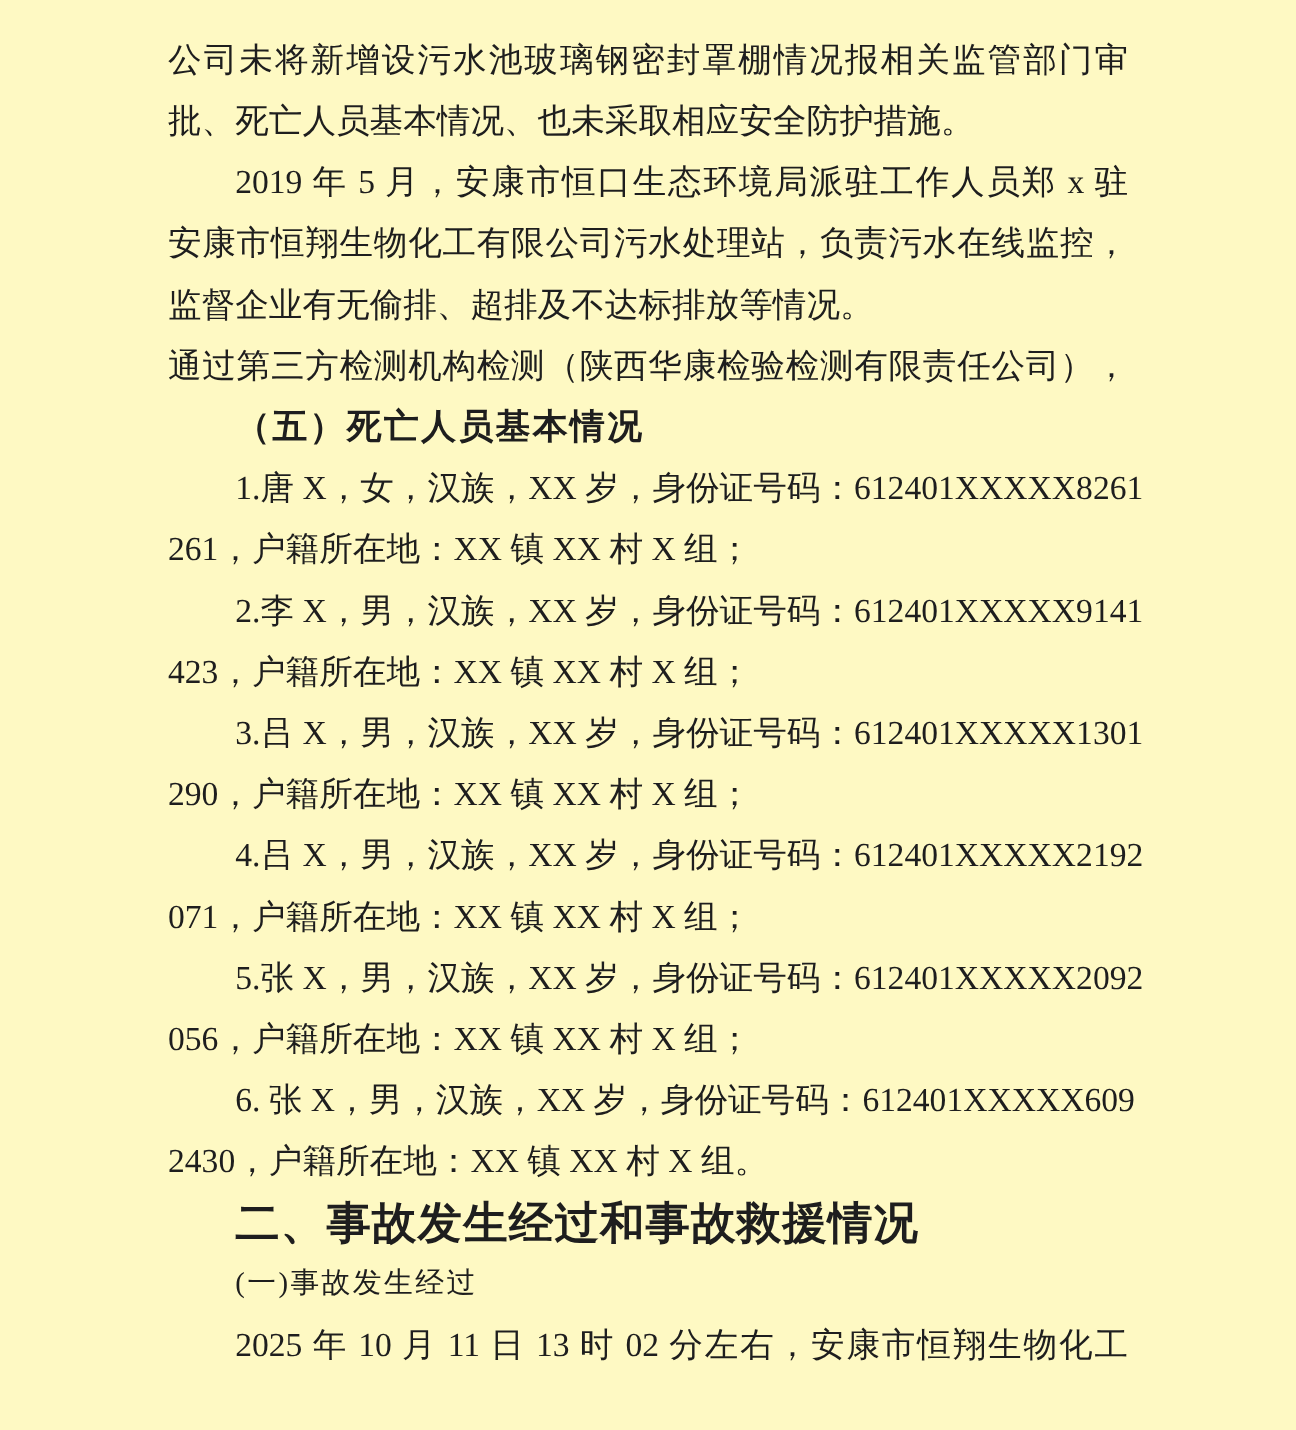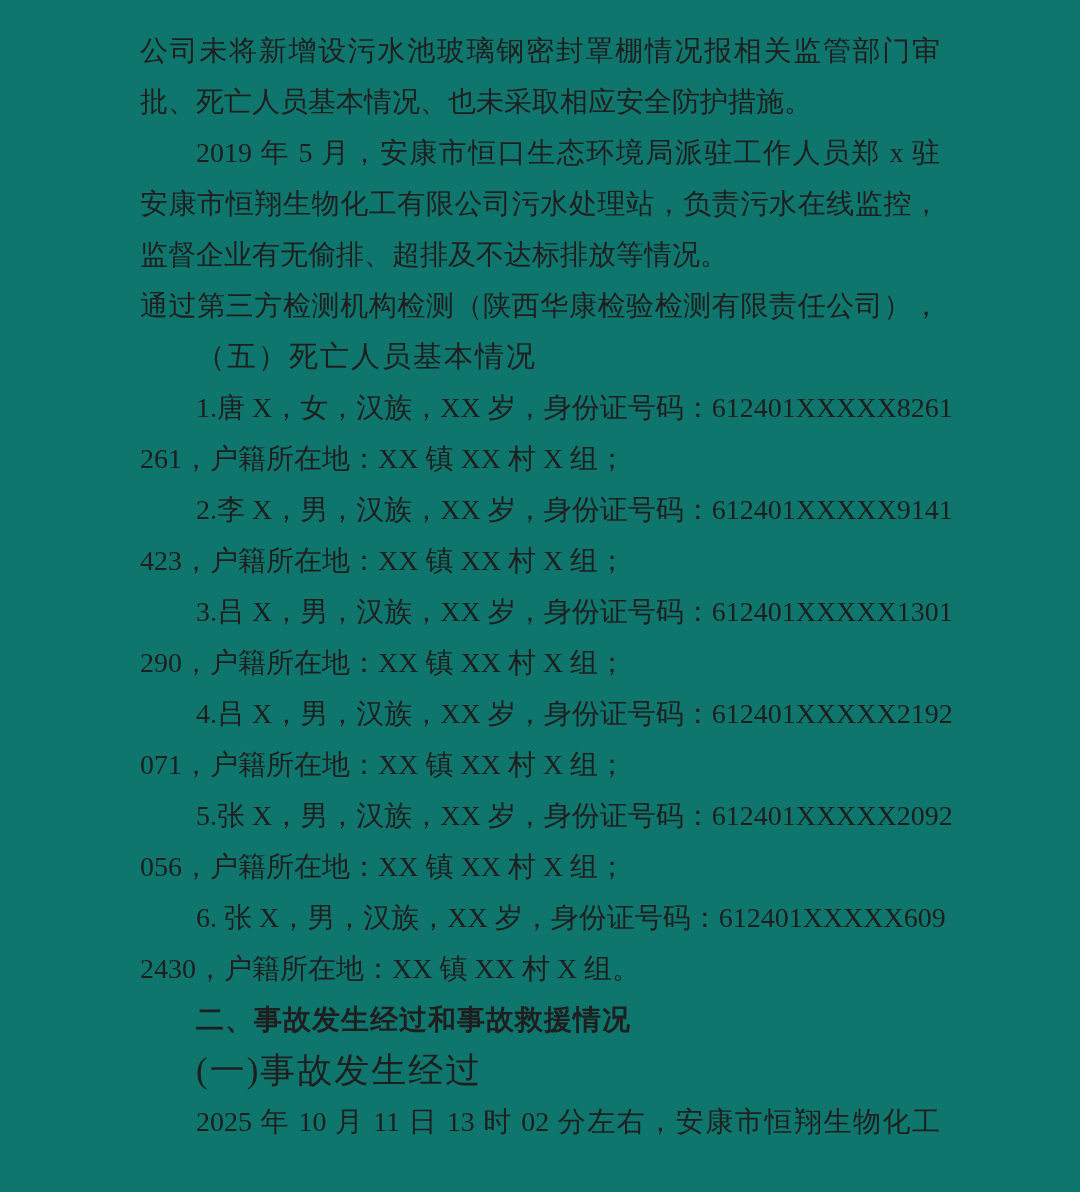--- a/index.html
+++ b/index.html
@@ -7,21 +7,21 @@
   body {
     width: 1080px;
     height: 1192px;
     font-family: "Liberation Serif", "DejaVu Serif", serif;
     color: #1e1e1e;
     overflow: hidden;
   }
   .page {
     width: 1080px;
     height: 1192px;
-    background: #0f766e;
+    background: #fef9c3;
     padding: 25px 140px 0 140px;
   }
   
   .ln {
     font-size: 28px;
     line-height: 51px;
     height: 51px;
     text-align: justify;
     overflow: visible;
   }
@@ -29,34 +29,34 @@
   .jf {
     white-space: nowrap;
     text-align-last: justify;
   }
   
   .end { text-align-last: left; }
   
   .ind { text-indent: 56px; }
   
   .h-kai-bold {
-    font-weight: 400;
+    font-weight: 700;
     font-size: 29px;
     letter-spacing: 2px;
   }
   
   .h-hei {
     font-family: "Liberation Sans", "DejaVu Sans", sans-serif;
     font-weight: 700;
-    font-size: 28px;
+    font-size: 37px;
     letter-spacing: 1px;
   }
   
   .h-kai {
-    font-size: 35px;
+    font-size: 24px;
     letter-spacing: 2px;
   }
 </style>
 </head>
 <body>
 
 <div class="page">
 
   <div class="ln jf">公司未将新增设污水池玻璃钢密封罩棚情况报相关监管部门审</div>
   <div class="ln end">批、死亡人员基本情况、也未采取相应安全防护措施。</div>

